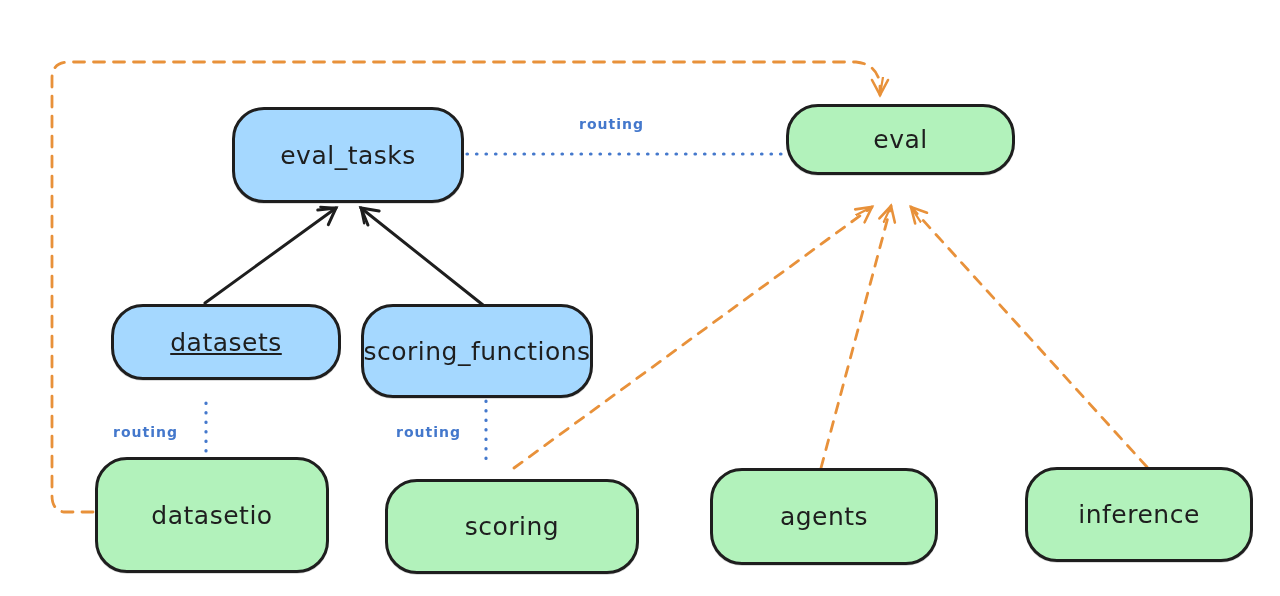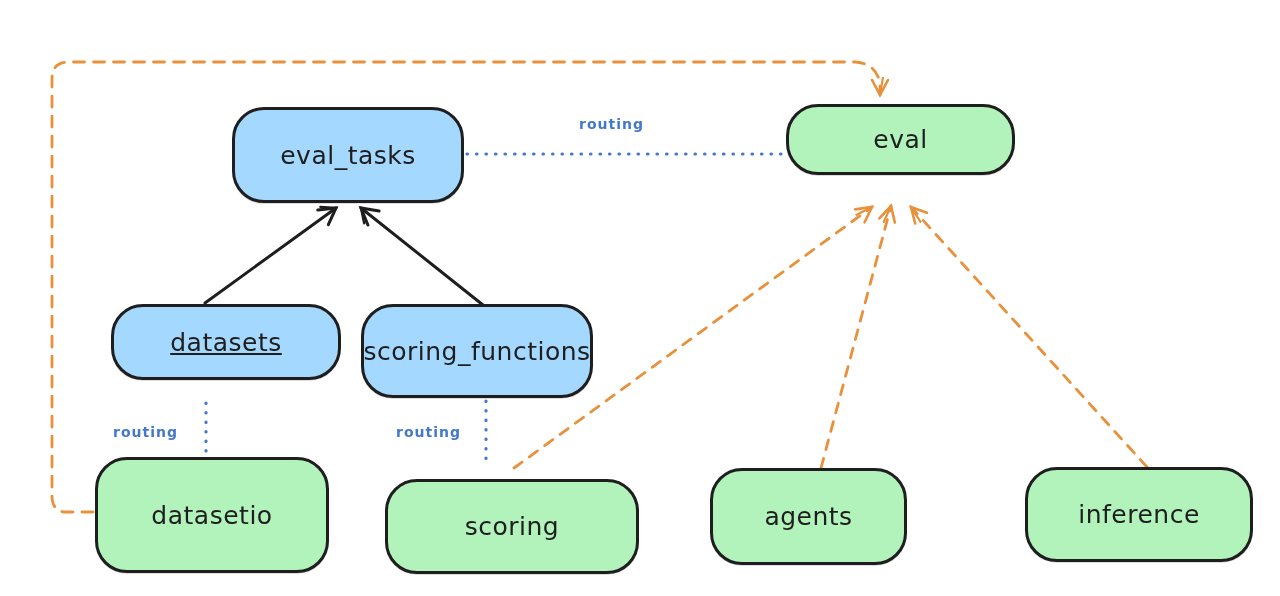--- a/index.html
+++ b/index.html
@@ -47,21 +47,21 @@
     white-space: nowrap;
   }
 
   
   #n-eval-tasks        { left: 232px; top: 107px; width: 232px; height: 96px; }
   #n-eval              { left: 786px; top: 104px; width: 229px; height: 71px; }
   #n-datasets          { left:  111px; top: 304px; width: 230px; height: 76px; text-decoration: underline; }
   #n-scoring-functions { left: 361px; top: 304px; width: 232px; height: 94px; }
   #n-datasetio         { left:  95px; top: 457px; width: 234px; height: 116px; }
   #n-scoring           { left: 385px; top: 469px; width: 254px; height: 95px; margin-top: 10px; }
-  #n-agents            { left: 710px; top: 468px; width: 197px; height: 97px; }
+  #n-agents            { left: 710px; top: 468px; width: 228px; height: 97px; }
   #n-inference         { left: 1025px; top: 467px; width: 228px; height: 95px; }
 
   #lbl-routing-top  { left: 579px; top: 116px; }
   #lbl-routing-left { left: 113px; top: 424px; }
   #lbl-routing-mid  { left: 396px; top: 424px; }
 </style>
 </head>
 <body>
 
 <div class="canvas">

